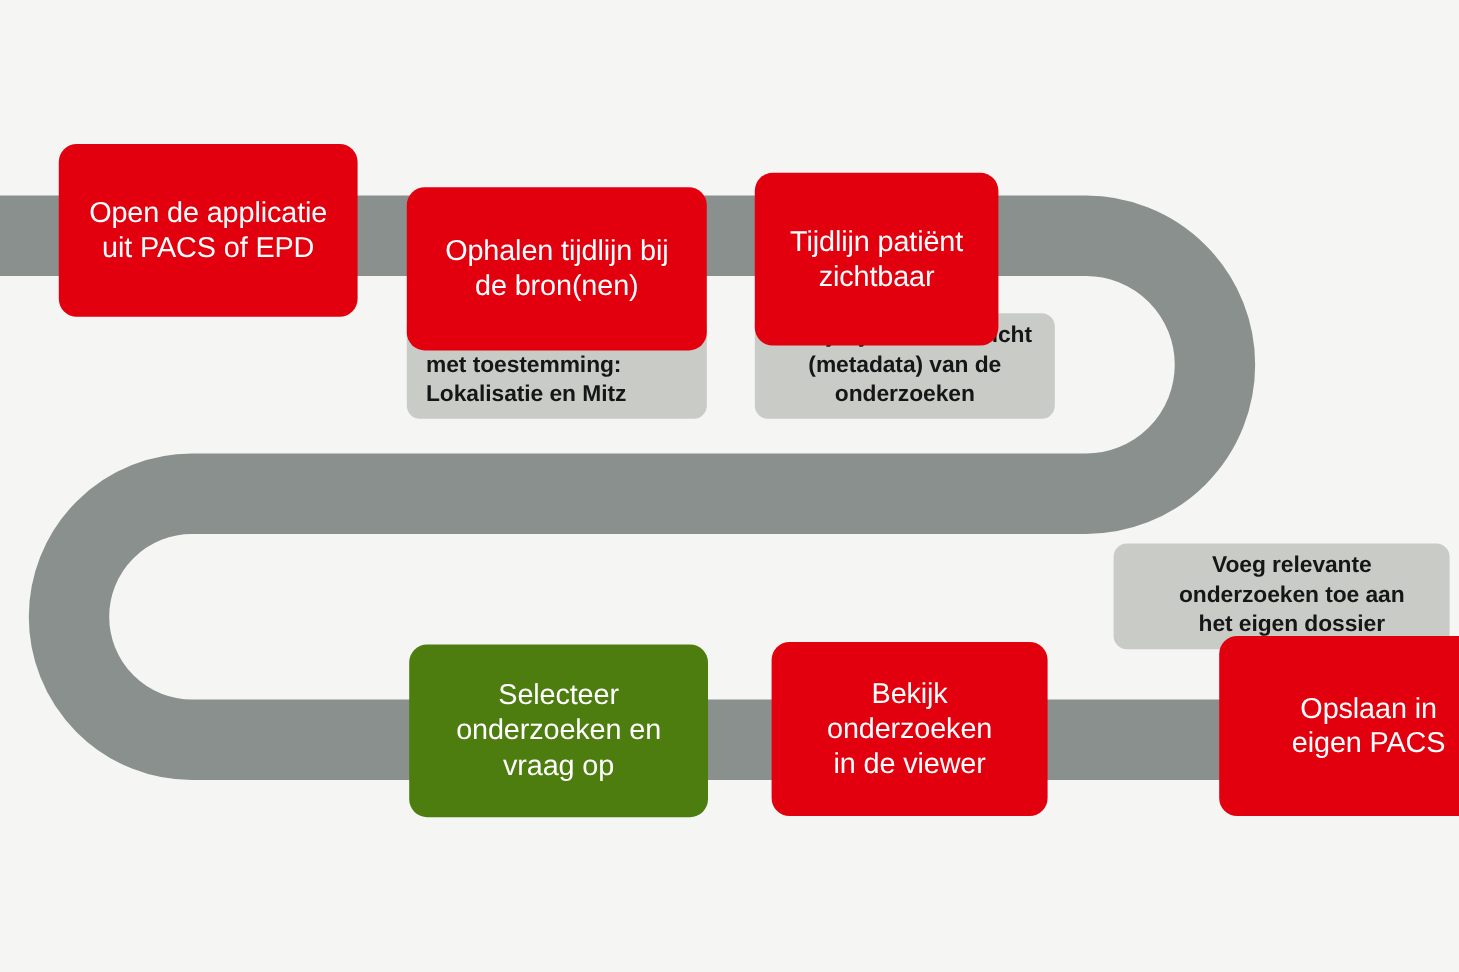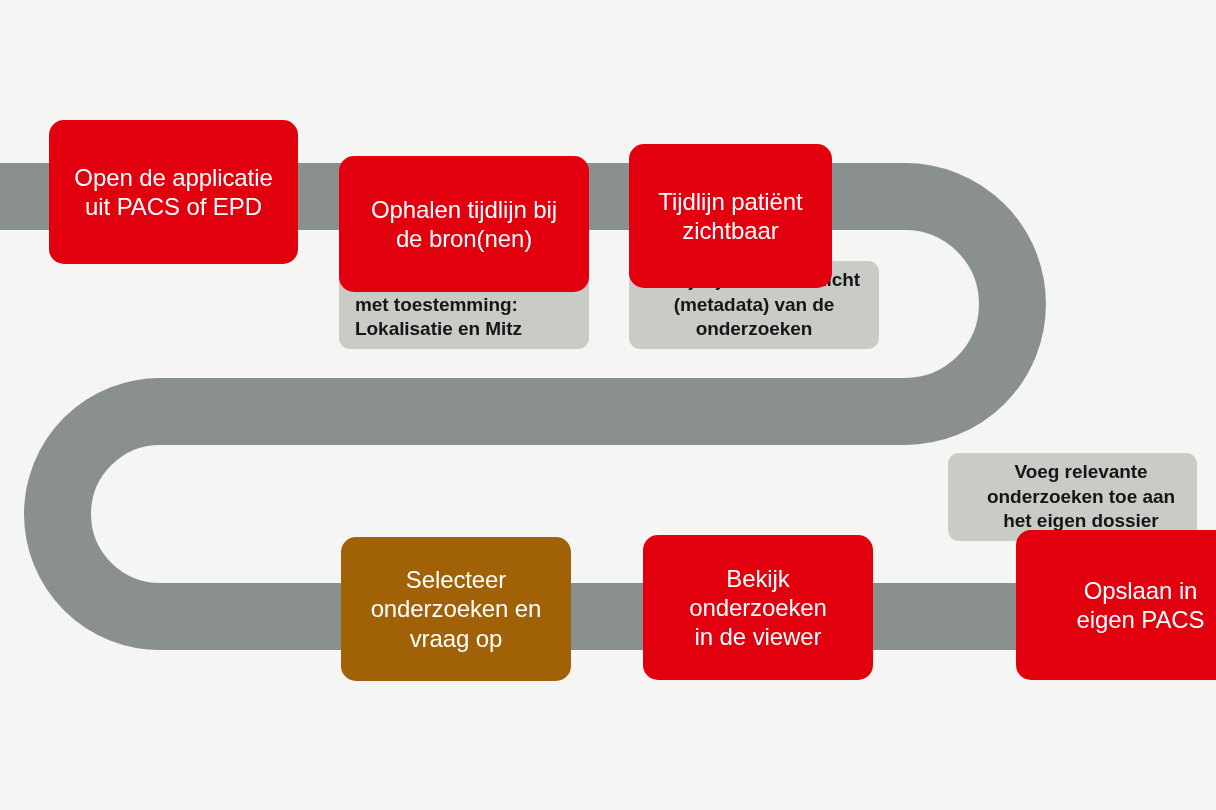--- a/index.html
+++ b/index.html
@@ -111,27 +111,27 @@
     <span class="step-label">Ophalen tijdlijn bij
 de bron(nen)</span>
   </div>
 
   <div class="step-box layer-step" style="left:629px; top:120px; width:203px; height:144px; background:#e2000f;margin-top:24px;">
     <span class="step-label">Tijdlijn patiënt
 zichtbaar</span>
   </div>
 
 
-  <div class="caption-box align-center layer-caption" style="left:948px; top:453px; width:249px; height:88px; background:#c9cbc7;padding-left:33px;">
+  <div class="caption-box align-center layer-caption" style="left:928px; top:453px; width:280px; height:88px; background:#c9cbc7;padding-left:33px;">
     <span class="caption-label">Voeg relevante
 onderzoeken toe aan
 het eigen dossier</span>
   </div>
 
-  <div class="step-box layer-step" style="left:341px; top:537px; width:230px; height:144px; background:#a16207;">
+  <div class="step-box layer-step" style="left:341px; top:537px; width:249px; height:144px; background:#4d7c0f;">
     <span class="step-label">Selecteer
 onderzoeken en
 vraag op</span>
   </div>
 
   <div class="step-box layer-step" style="left:643px; top:535px; width:230px; height:145px; background:#e2000f;">
     <span class="step-label">Bekijk
 onderzoeken
 in de viewer</span>
   </div>

